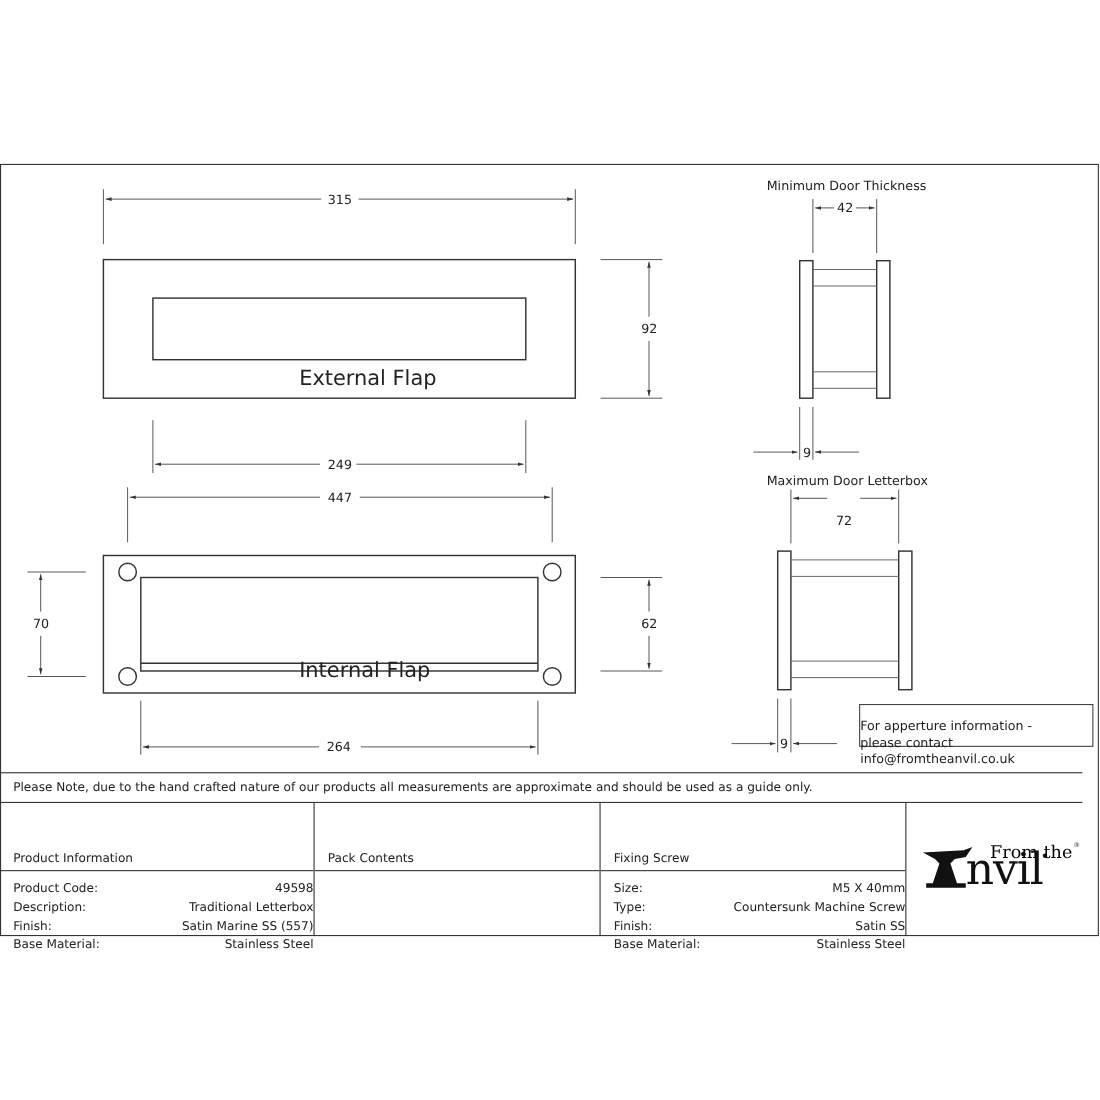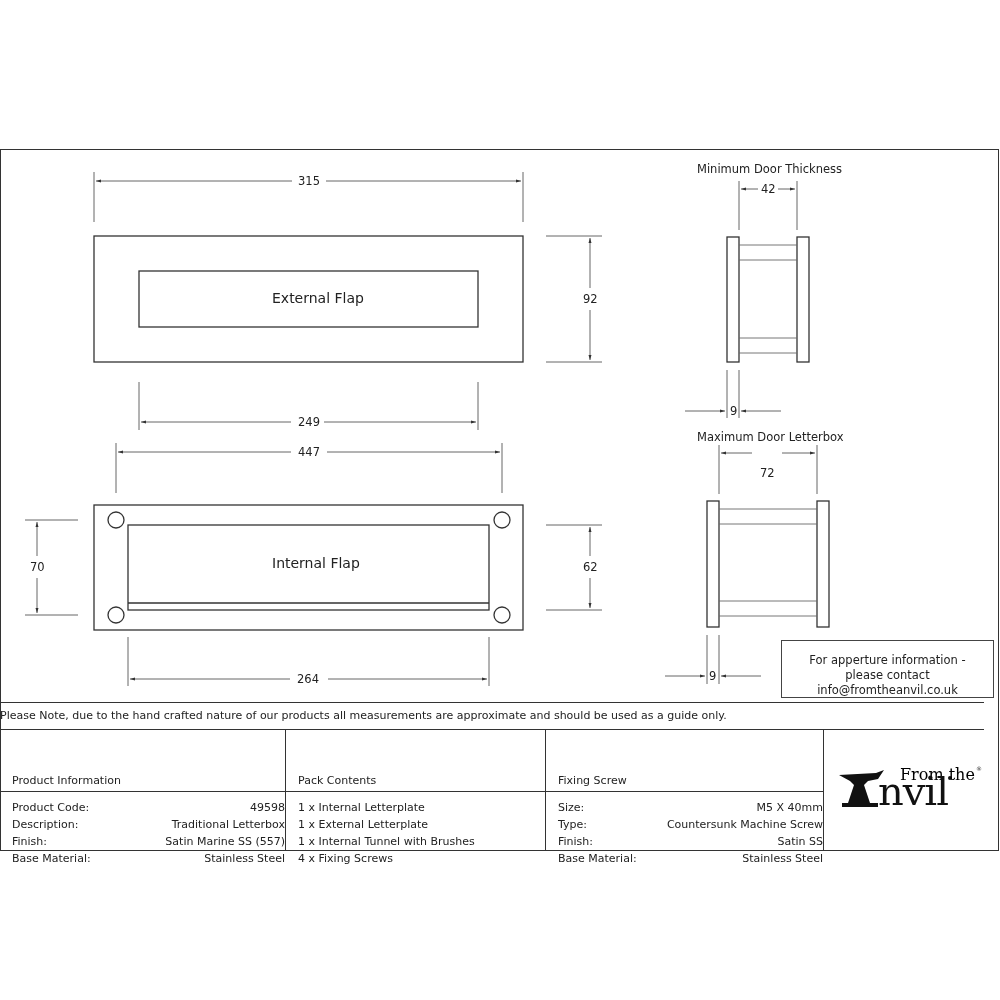--- a/index.html
+++ b/index.html
@@ -3,28 +3,28 @@
   <meta charset="utf-8">
   <style>
     html, body { margin: 0; padding: 0; background: #ffffff; }
     body { width: 1000px; height: 1000px; position: relative; overflow: hidden;
            font-family: "DejaVu Sans", sans-serif; color: #222; }
     .sheet { position: absolute; left: 0; top: 149px; width: 997px; height: 700px;
              border: 1.5px solid #333; box-sizing: content-box; }
     svg.drawing { position: absolute; left: 0; top: 0; }
     .lbl { position: absolute; font-size: 11.5px; color: #222; white-space: nowrap;
            background: #fff; line-height: 14px; }
-    .flap { position: absolute; font-size: 14px; color: #222; white-space: nowrap; }
+    .flap { position: absolute; font-size: 19px; color: #222; white-space: nowrap; margin-top: 43px; }
     .view-title { position: absolute; font-size: 11.5px; color: #222; white-space: nowrap; }
-    .aperture { position: absolute; left: 781px; top: 640px; width: 213px; height: 58px;
+    .aperture { position: absolute; left: 781px; top: 640px; width: 213px; height: 39px;
                 border: 1.2px solid #444; box-sizing: border-box; font-size: 11.5px;
-                text-align: center; line-height: 15px; padding-top: 12px; color: #222; }
+                text-align: left; line-height: 15px; padding-top: 12px; color: #222; }
     .note-row { position: absolute; left: 0; top: 702px; width: 984px; height: 28px;
                 border-top: 1.5px solid #333; border-bottom: 1.5px solid #333; box-sizing: border-box;
-                font-size: 11px; line-height: 26px; color: #222; }
+                font-size: 11px; line-height: 26px; padding-left: 12px; color: #222; }
     .tbl { position: absolute; top: 730px; height: 121px; box-sizing: border-box; font-size: 11px; color: #222; }
     .tbl .head { height: 22px; border-bottom: 1.5px solid #333; line-height: 21px; padding-left: 12px; box-sizing: border-box; margin-top: 40px; }
     .tbl .rows { padding: 7px 0 0 12px; }
     .tbl .row { display: flex; height: 17px; line-height: 17px; justify-content: space-between; }
     .tbl .k { width: 87px; }
     .tbl.col3 .k { width: 87px; }
     .tbl .v { }
     .col1 { left: 0; width: 286px; border-right: 1.5px solid #333; }
     .col2 { left: 286px; width: 260px; border-right: 1.5px solid #333; }
     .col3 { left: 546px; width: 278px; border-right: 1.5px solid #333; }
@@ -179,26 +179,20 @@
     </div>
     <div class="row">
       <span class="k">Base Material:</span>
       <span class="v">Stainless Steel</span>
     </div>
   </div>
 </div>
 
 <div class="tbl col2">
   <div class="head">Pack Contents</div>
-  <div class="rows">
-    <div class="row">1 x Internal Letterplate</div>
-    <div class="row">1 x External Letterplate</div>
-    <div class="row">1 x Internal Tunnel with Brushes</div>
-    <div class="row">4 x Fixing Screws</div>
-  </div>
 </div>
 
 <div class="tbl col3">
   <div class="head">Fixing Screw</div>
   <div class="rows">
     <div class="row">
       <span class="k">Size:</span>
       <span class="v">M5 X 40mm</span>
     </div>
     <div class="row">

